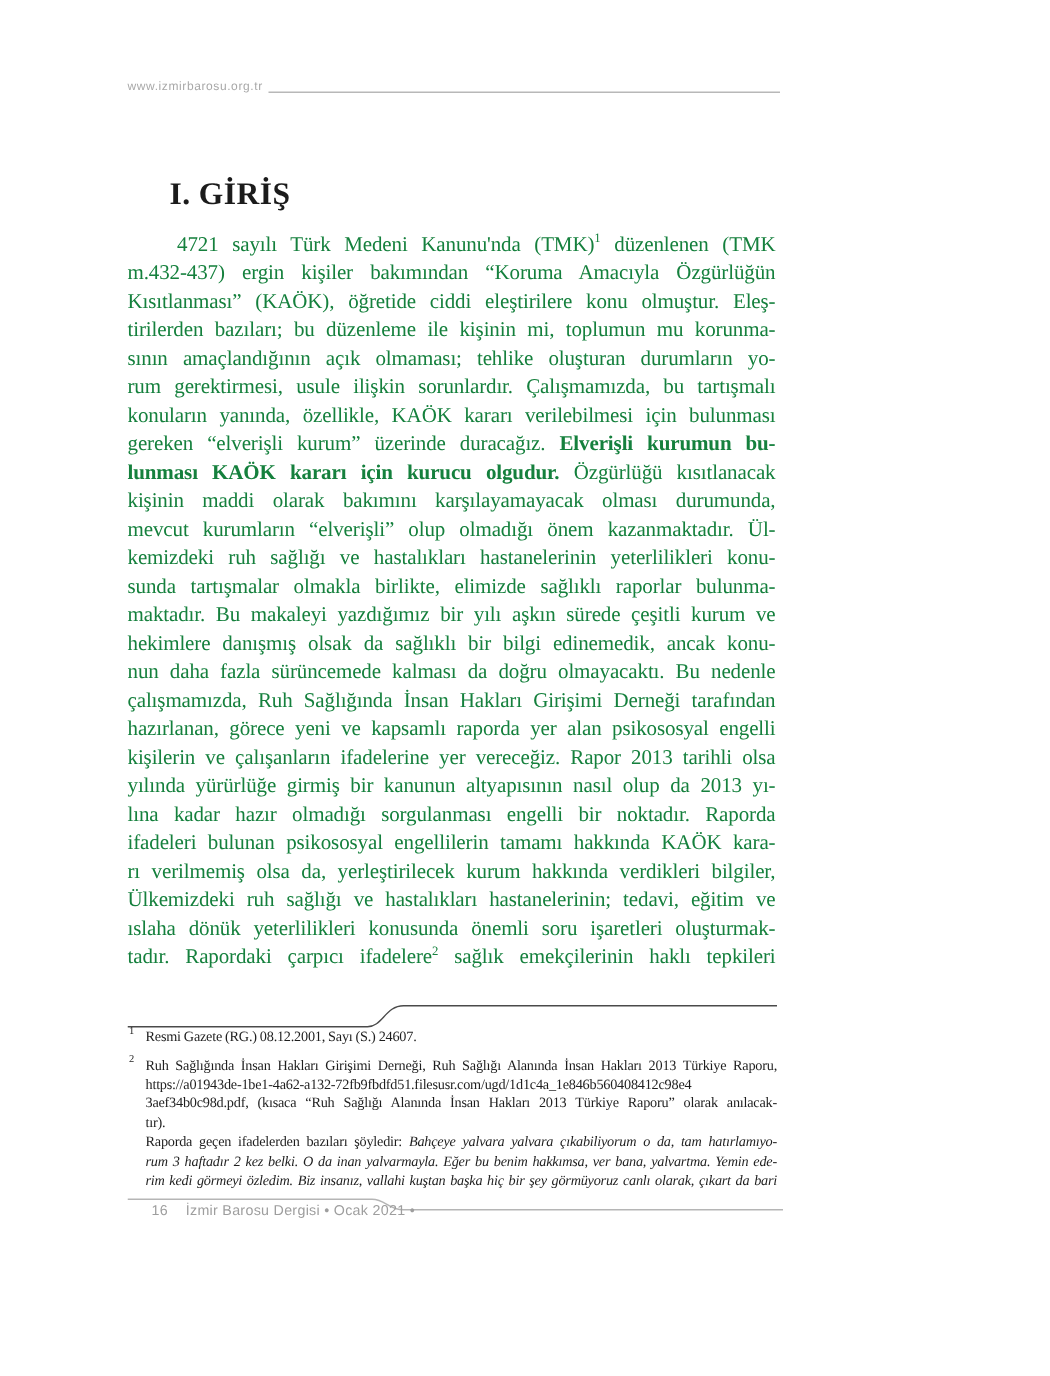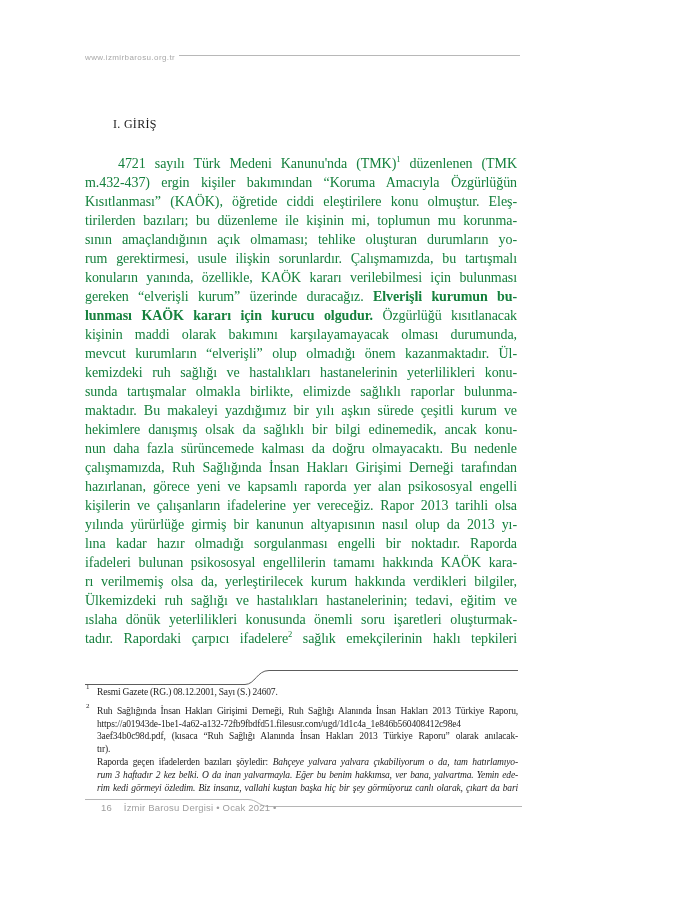--- a/index.html
+++ b/index.html
@@ -12,21 +12,21 @@
     color: #1c1c1c;
     overflow: hidden;
   }
 
   
   .header {
     position: absolute;
     left: 85px; top: 53px;
     width: 435px;
     display: flex;
-    align-items: flex-start;
+    align-items: flex-end;
   }
   .header-url {
     font-family: "Liberation Sans", sans-serif;
     font-size: 8px;
     color: #a8a8a8;
     letter-spacing: 0.4px;
     white-space: nowrap;
   }
   .header-rule {
     flex: 1;
@@ -34,22 +34,22 @@
     border-top: 1.6px solid #b8b8b8;
     margin-left: 4px;
     margin-top: 2px;
   }
 
   
   .heading {
     position: absolute;
     left: 113px; top: 117px;
     margin: 0;
-    font-size: 12px;
-    font-weight: 400;
+    font-size: 21px;
+    font-weight: 700;
     letter-spacing: 0.3px;
     color: #1b1b1b;
   }
 
   
   .body-text {
     position: absolute;
     left: 85px; top: 154px;
     width: 432px;
     font-size: 14px;

